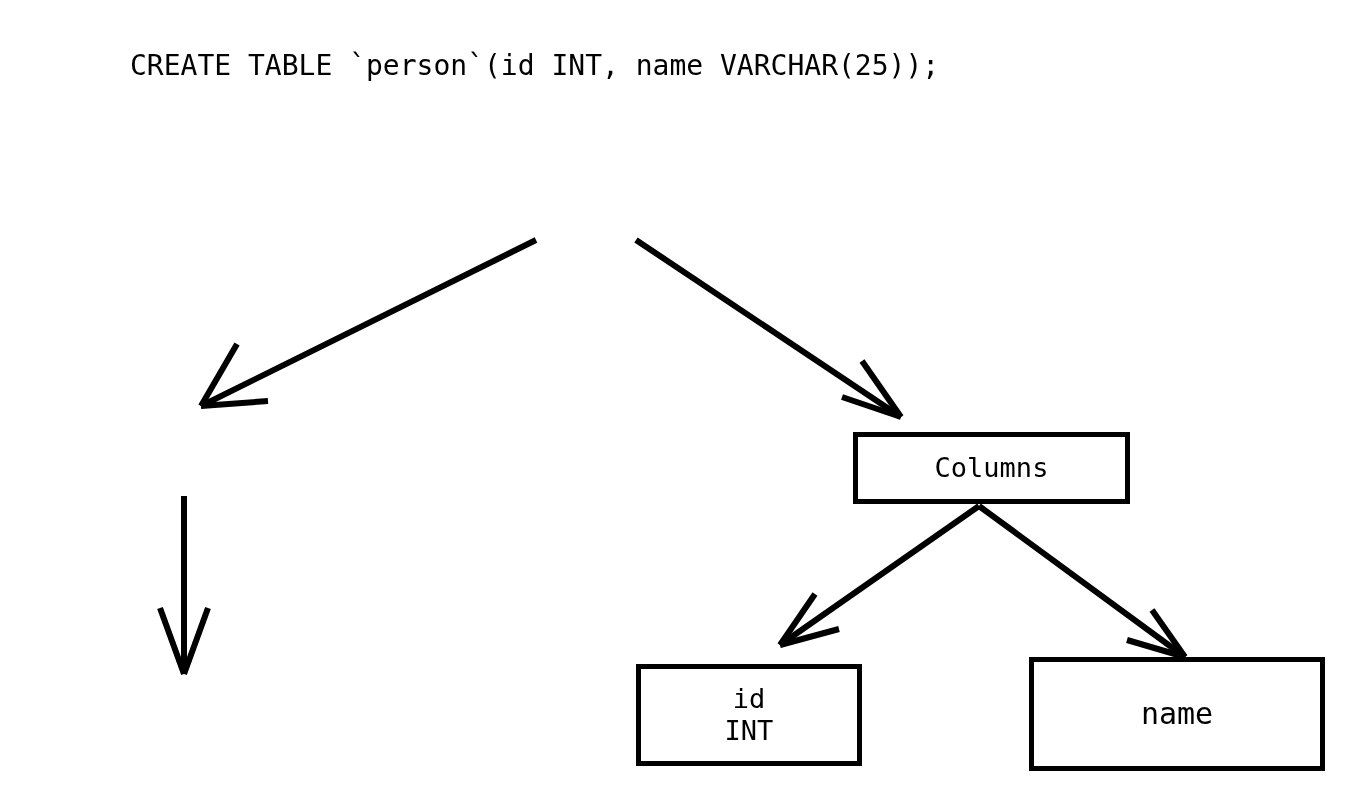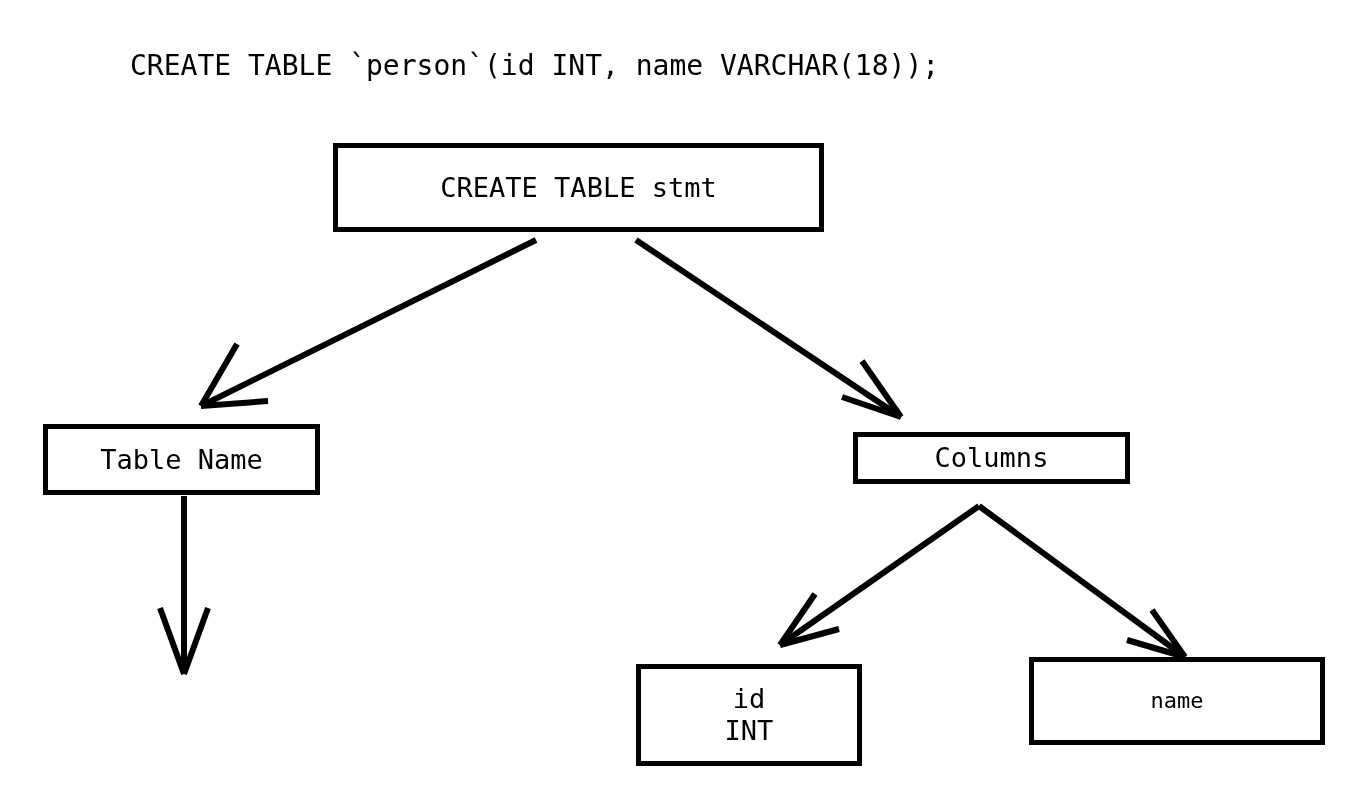--- a/index.html
+++ b/index.html
@@ -54,31 +54,31 @@
     white-space: pre;
   }
   .node-line {
     display: block;
     white-space: pre;
   }
 
   
   #node-root       { left: 333px; top: 143px;  width: 491px; height: 89px;  font-size: 27px; }
   #node-table-name { left: 43px;  top: 424px;  width: 277px; height: 71px;  font-size: 27px; }
-  #node-columns    { left: 853px; top: 432px;  width: 277px; height: 52px;  font-size: 27px; }
+  #node-columns    { left: 853px; top: 432px;  width: 277px; height: 72px;  font-size: 27px; }
   #node-person     { left: 55px;  top: 676px;  width: 253px; height: 85px;  font-size: 27px; }
   #node-id         { left: 636px; top: 664px;  width: 226px; height: 102px; font-size: 27px; }
-  #node-name       { left: 1029px;top: 657px;  width: 296px; height: 88px; font-size: 22px; }
+  #node-name       { left: 1029px;top: 657px;  width: 296px; height: 114px; font-size: 30px; }
 </style>
 </head>
 <body>
 
 <div id="diagram-root">
 
-  <div class="stmt-caption">CREATE TABLE `person`(id INT, name VARCHAR(18));</div>
+  <div class="stmt-caption">CREATE TABLE `person`(id INT, name VARCHAR(25));</div>
 
   <svg id="edge-layer" viewBox="0 0 1362 804">
     <g stroke="#000000" stroke-width="6" fill="none" stroke-linecap="butt">
 
       <g>
         <line x1="536" y1="240" x2="201" y2="406"></line>
         <line x1="201" y1="406" x2="268" y2="401"></line>
         <line x1="201" y1="406" x2="237" y2="344"></line>
       </g>
 
@@ -102,27 +102,21 @@
 
       <g>
         <line x1="979" y1="506" x2="1185" y2="657"></line>
         <line x1="1185" y1="657" x2="1127" y2="640"></line>
         <line x1="1185" y1="657" x2="1152" y2="610"></line>
       </g>
 
     </g>
   </svg>
 
-  <div class="node-box" id="node-root">
-    <span class="node-line">CREATE TABLE stmt</span>
-  </div>
 
-  <div class="node-box" id="node-table-name">
-    <span class="node-line">Table Name</span>
-  </div>
 
   <div class="node-box" id="node-columns">
     <span class="node-line">Columns</span>
   </div>
 
 
   <div class="node-box" id="node-id">
     <span class="node-line">id</span>
     <span class="node-line">INT</span>
   </div>

